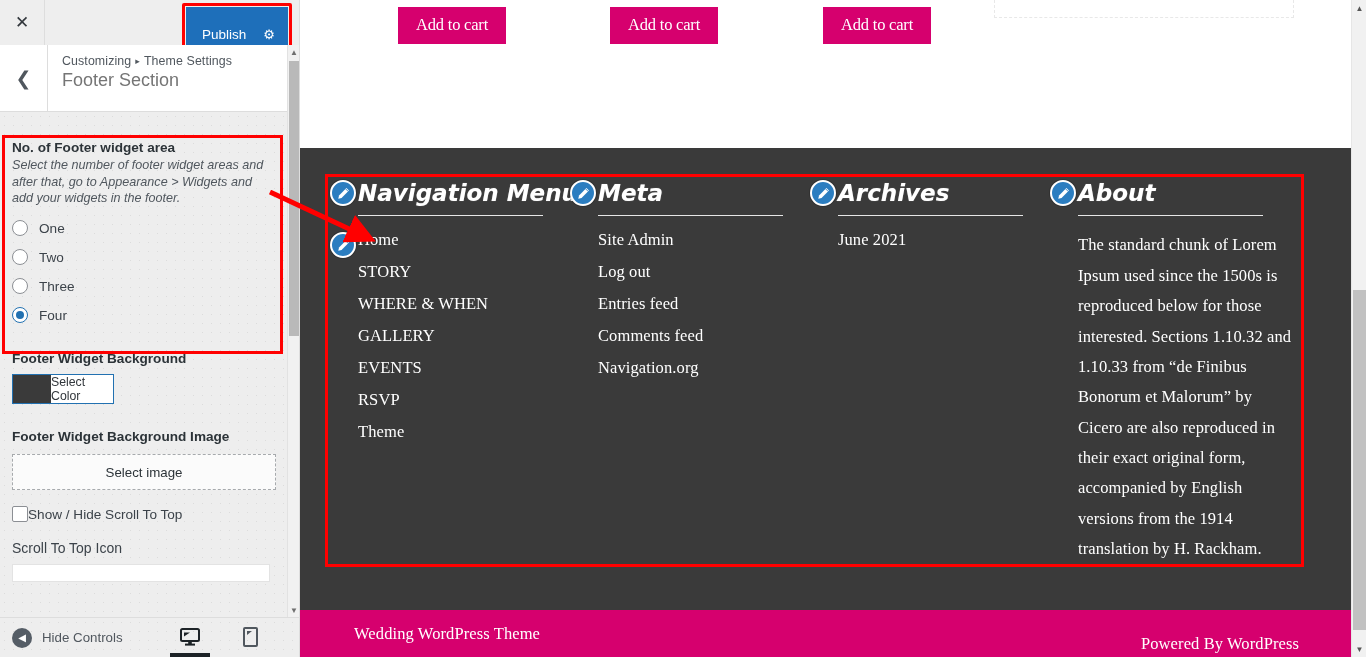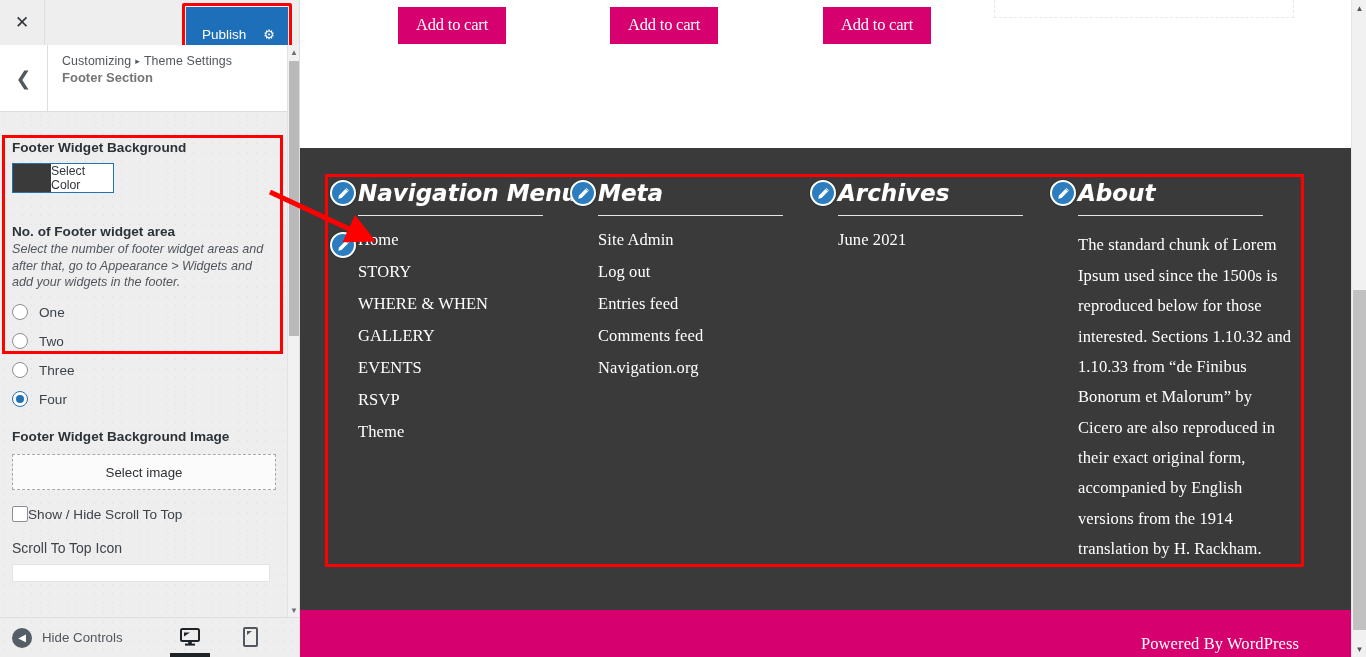--- a/index.html
+++ b/index.html
@@ -64,21 +64,21 @@
   .cz-back {
     width: 48px;
     display: flex; align-items: center; justify-content: center;
     color: #50575e; font-size: 19px;
     border-right: 1px solid #ddd;
     cursor: pointer;
   }
   .cz-title-block { padding: 9px 0 0 14px; }
   .cz-crumbs { font-size: 12.4px; color: #50575e; letter-spacing: .1px; }
   .cz-crumbs .sep { margin: 0 4px; font-size: 9px; position: relative; top: -1px; }
-  .cz-section-title { font-size: 13px; color: #757575; font-weight: 700; margin-top: 2px; }
+  .cz-section-title { font-size: 18px; color: #757575; font-weight: 400; margin-top: 2px; }
 
   
   .cz-body {
     position: absolute; left: 0; top: 112px;
     width: 288px; bottom: 40px;
     background: #eeeeee;
     background-image: radial-gradient(#dcdcdc 0.8px, transparent 0.8px);
     background-size: 9px 9px;
     overflow: hidden;
   }
@@ -352,46 +352,46 @@
         </div>
         <div class="cz-section-title">Footer Section</div>
       </div>
     </div>
 
     <div class="cz-body">
 
       <div class="redbox-controls"></div>
 
       <div class="ctrl" style="padding-top:28px;">
+        <div class="ctrl-label">No. of Footer widget area</div>
+        <div class="ctrl-desc">Select the number of footer widget areas and after that, go to Appearance &gt; Widgets and add your widgets in the footer.</div>
+
+        <div class="radio-row">
+          <span class="radio"></span>
+          <span class="radio-txt">One</span>
+        </div>
+        <div class="radio-row">
+          <span class="radio"></span>
+          <span class="radio-txt">Two</span>
+        </div>
+        <div class="radio-row">
+          <span class="radio"></span>
+          <span class="radio-txt">Three</span>
+        </div>
+        <div class="radio-row">
+          <span class="radio on"></span>
+          <span class="radio-txt">Four</span>
+        </div>
+      </div>
+
+      <div class="ctrl" style="padding-top:28px;">
         <div class="ctrl-label">Footer Widget Background</div>
         <div class="color-btn">
           <span class="color-swatch"></span>
           <span class="color-btn-txt">Select Color</span>
-        </div>
-      </div>
-
-      <div class="ctrl" style="padding-top:28px;">
-        <div class="ctrl-label">No. of Footer widget area</div>
-        <div class="ctrl-desc">Select the number of footer widget areas and after that, go to Appearance &gt; Widgets and add your widgets in the footer.</div>
-
-        <div class="radio-row">
-          <span class="radio"></span>
-          <span class="radio-txt">One</span>
-        </div>
-        <div class="radio-row">
-          <span class="radio"></span>
-          <span class="radio-txt">Two</span>
-        </div>
-        <div class="radio-row">
-          <span class="radio"></span>
-          <span class="radio-txt">Three</span>
-        </div>
-        <div class="radio-row">
-          <span class="radio on"></span>
-          <span class="radio-txt">Four</span>
         </div>
       </div>
 
       <div class="ctrl" style="padding-top:22px;">
         <div class="ctrl-label">Footer Widget Background Image</div>
         <div class="upload-box">
           <span>Select image</span>
         </div>
       </div>
 
@@ -522,20 +522,21 @@
           </div>
           <div class="wid-title">About</div>
           <div class="wid-rule"></div>
           <div class="wid-text">The standard chunk of Lorem Ipsum used since the 1500s is reproduced below for those interested. Sections 1.10.32 and 1.10.33 from “de Finibus Bonorum et Malorum” by Cicero are also reproduced in their exact original form, accompanied by English versions from the 1914 translation by H. Rackham.</div>
         </div>
 
       </div>
     </div>
 
     <div class="pink-bar">
+      <div class="pink-left">Wedding WordPress Theme</div>
       <div class="pink-right">Powered By WordPress</div>
     </div>
   </div>
 
   <svg class="red-arrow" width="115" height="90" viewBox="0 0 115 90">
     <defs>
       <marker id="ah" markerWidth="6" markerHeight="6" refX="2.5" refY="3" orient="auto">
         <path d="M0,0 L6,3 L0,6 z" fill="#ff0000"></path>
       </marker>
     </defs>

